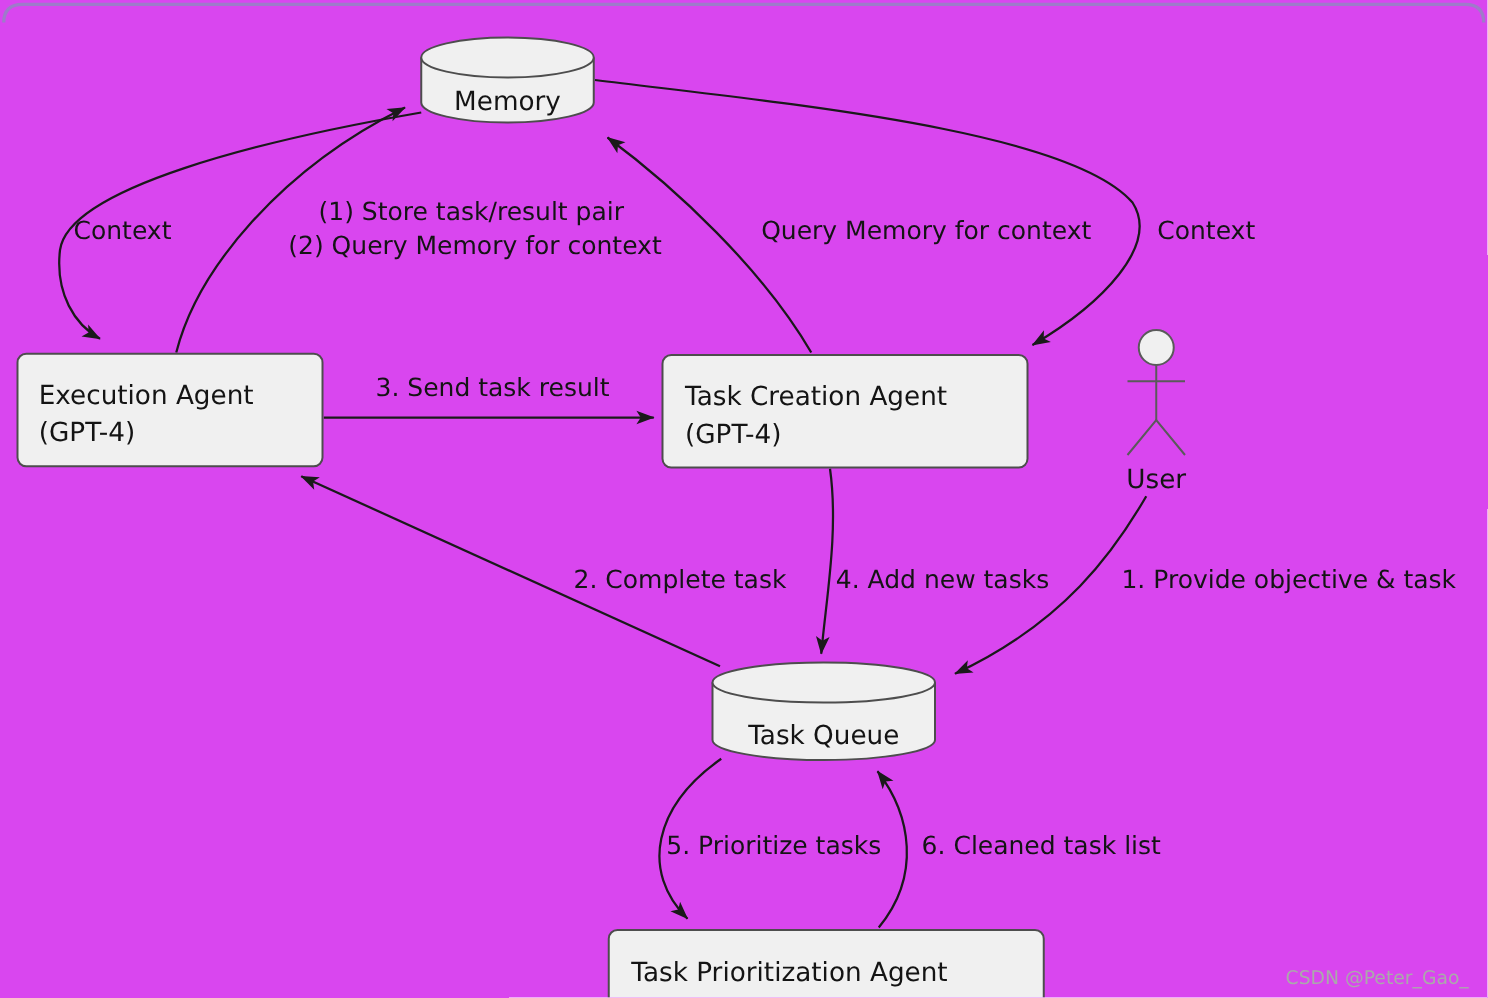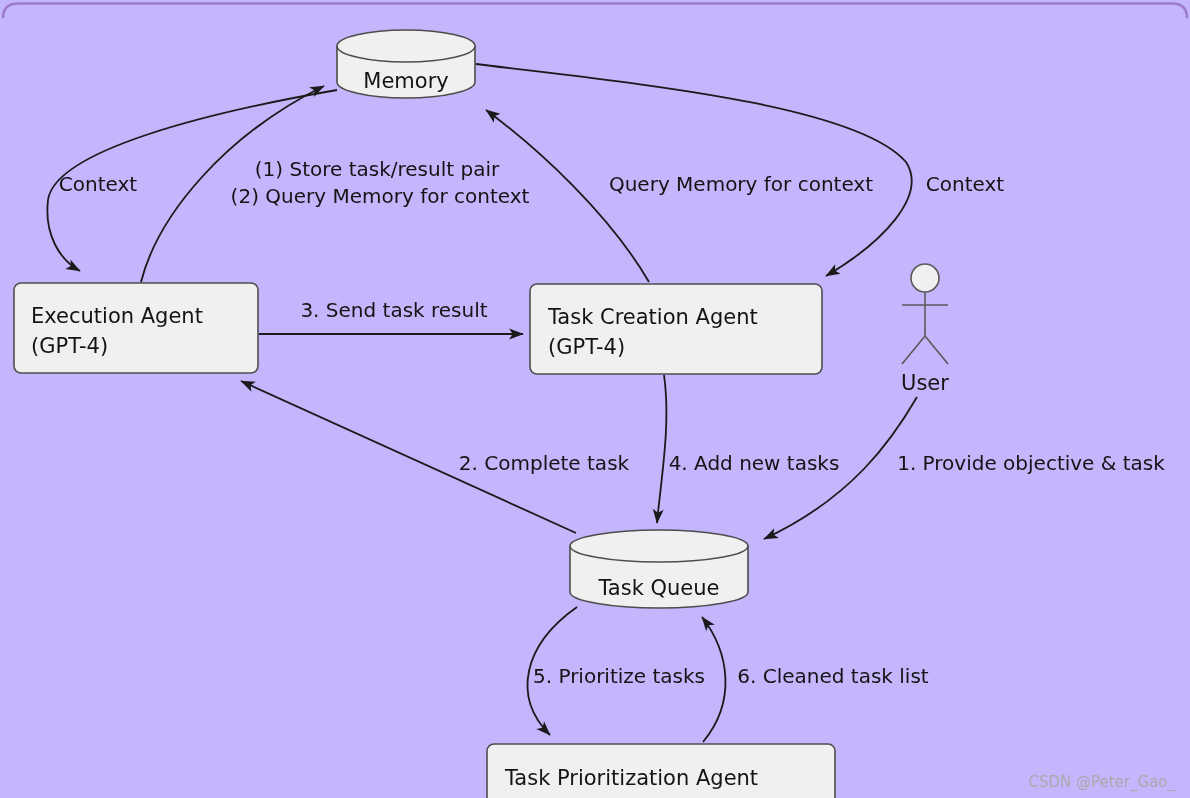--- a/index.html
+++ b/index.html
@@ -1,16 +1,16 @@
 <!DOCTYPE html>
 <html><head>
 <meta charset="utf-8">
 <style>
   html,body{margin:0;padding:0;background:#ffffff;}
-  #stage{position:relative;width:1190px;height:798px;overflow:hidden;background:#c4b5fd;
+  #stage{position:relative;width:1190px;height:798px;overflow:hidden;background:#d946ef;
          font-family:"DejaVu Sans",sans-serif;text-decoration:underline;}
   svg{position:absolute;top:0;left:0;}
   .edge{fill:none;stroke:#1a1a1a;stroke-width:1.8px;}
   .node-shape{fill:#f0f0f0;stroke:#4d4d4d;stroke-width:1.6px;}
   .actor{fill:none;stroke:#5a5a5a;stroke-width:1.6px;}
   .actor-head{fill:#f0f0f0;stroke:#5a5a5a;stroke-width:1.6px;}
   .nlabel{font-size:21px;fill:#141414;}
   .elabel{font-size:20px;fill:#141414;}
   .mid{text-anchor:middle;}
   .wmark{font-size:15px;fill:#aaaaaa;text-anchor:end;}

